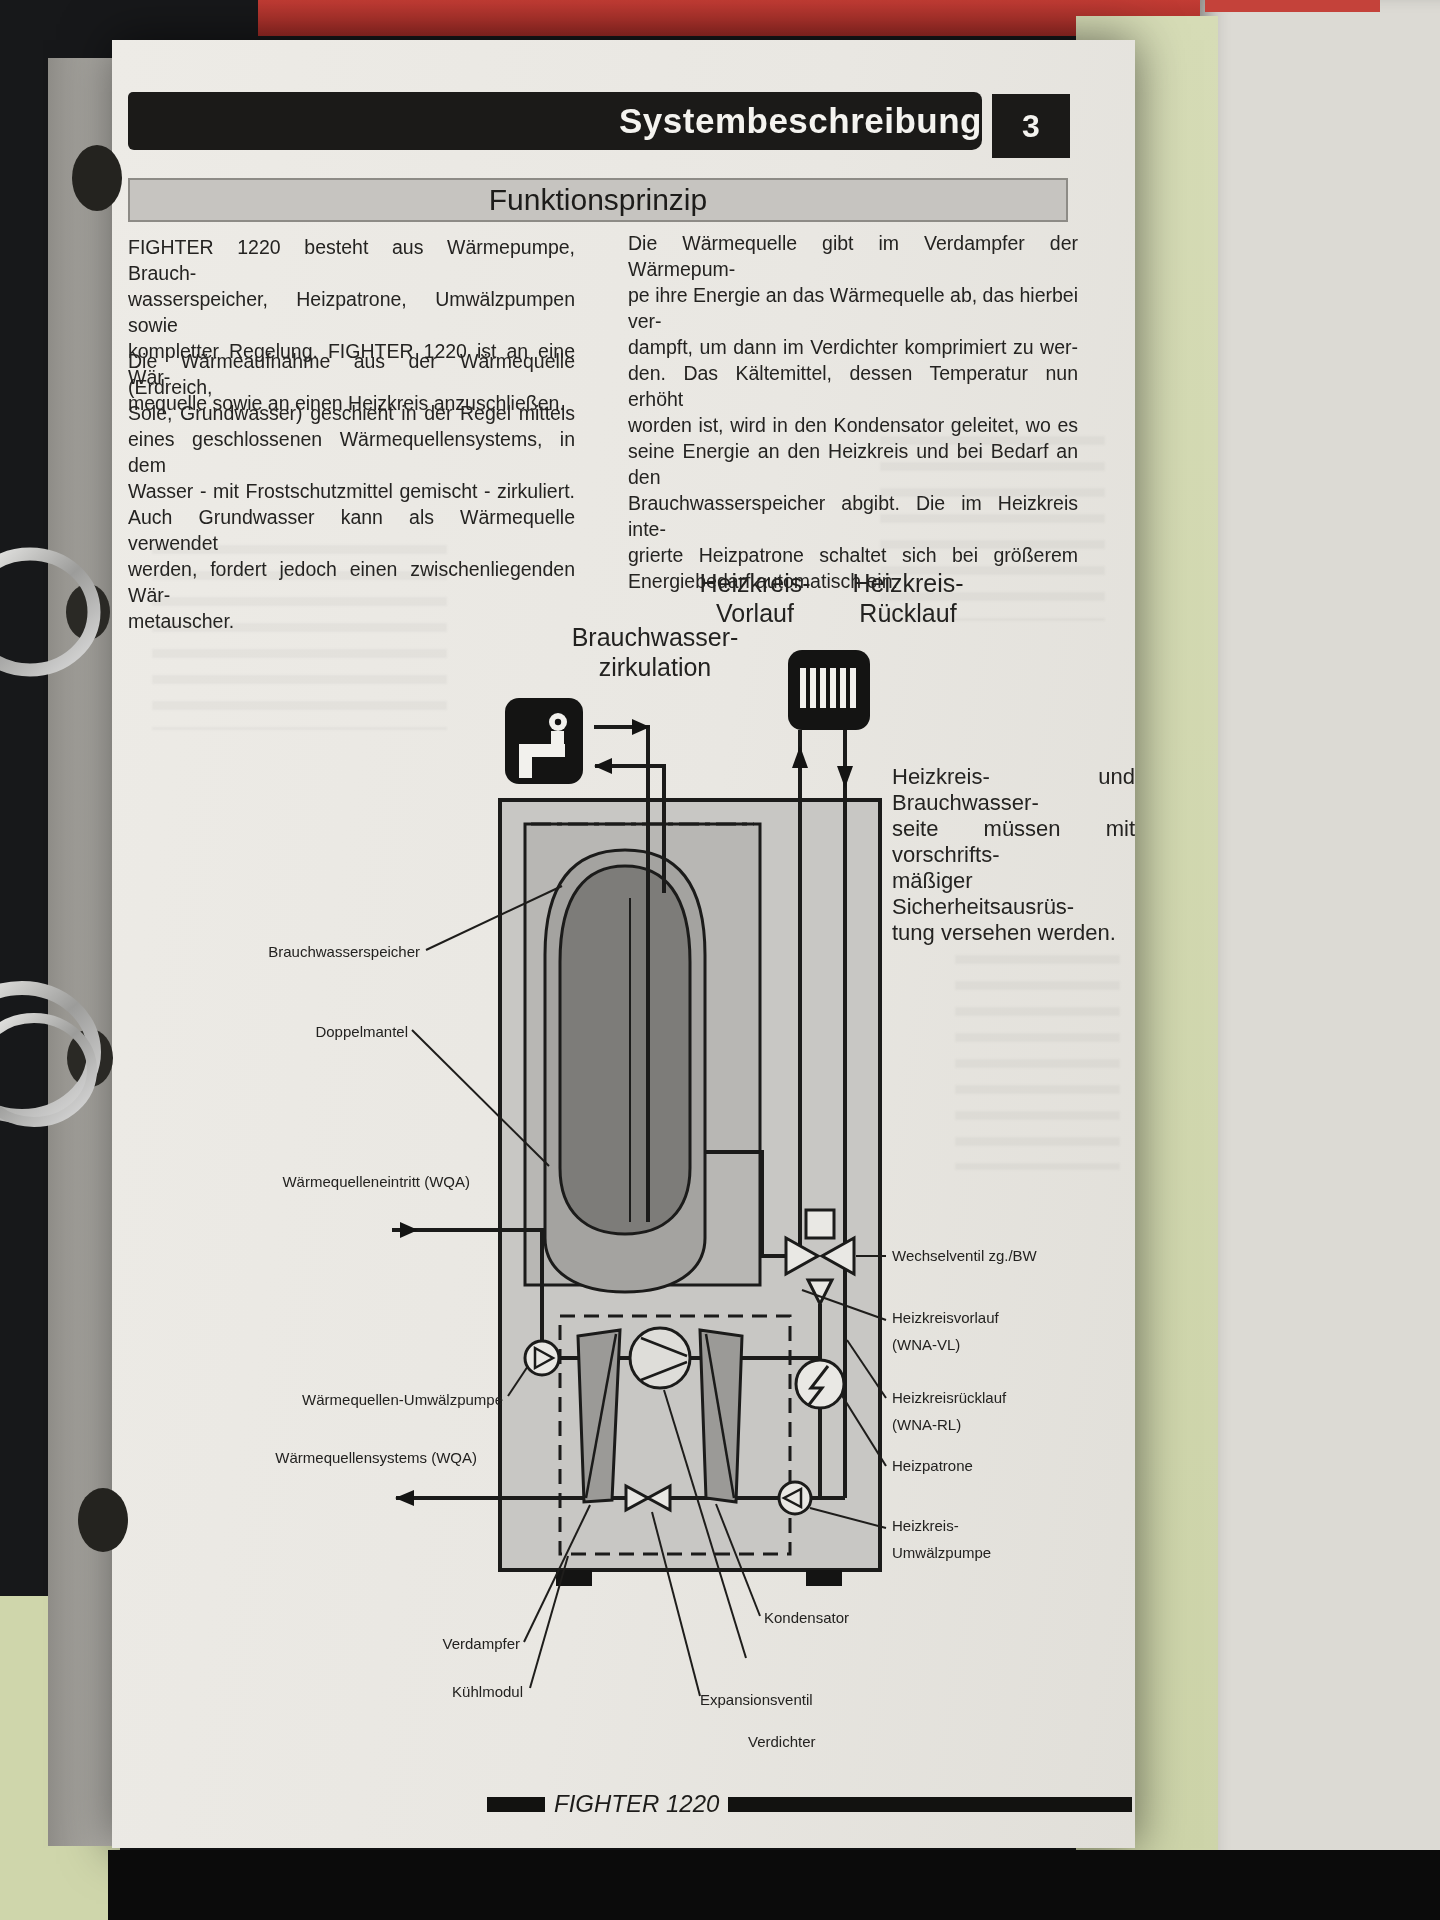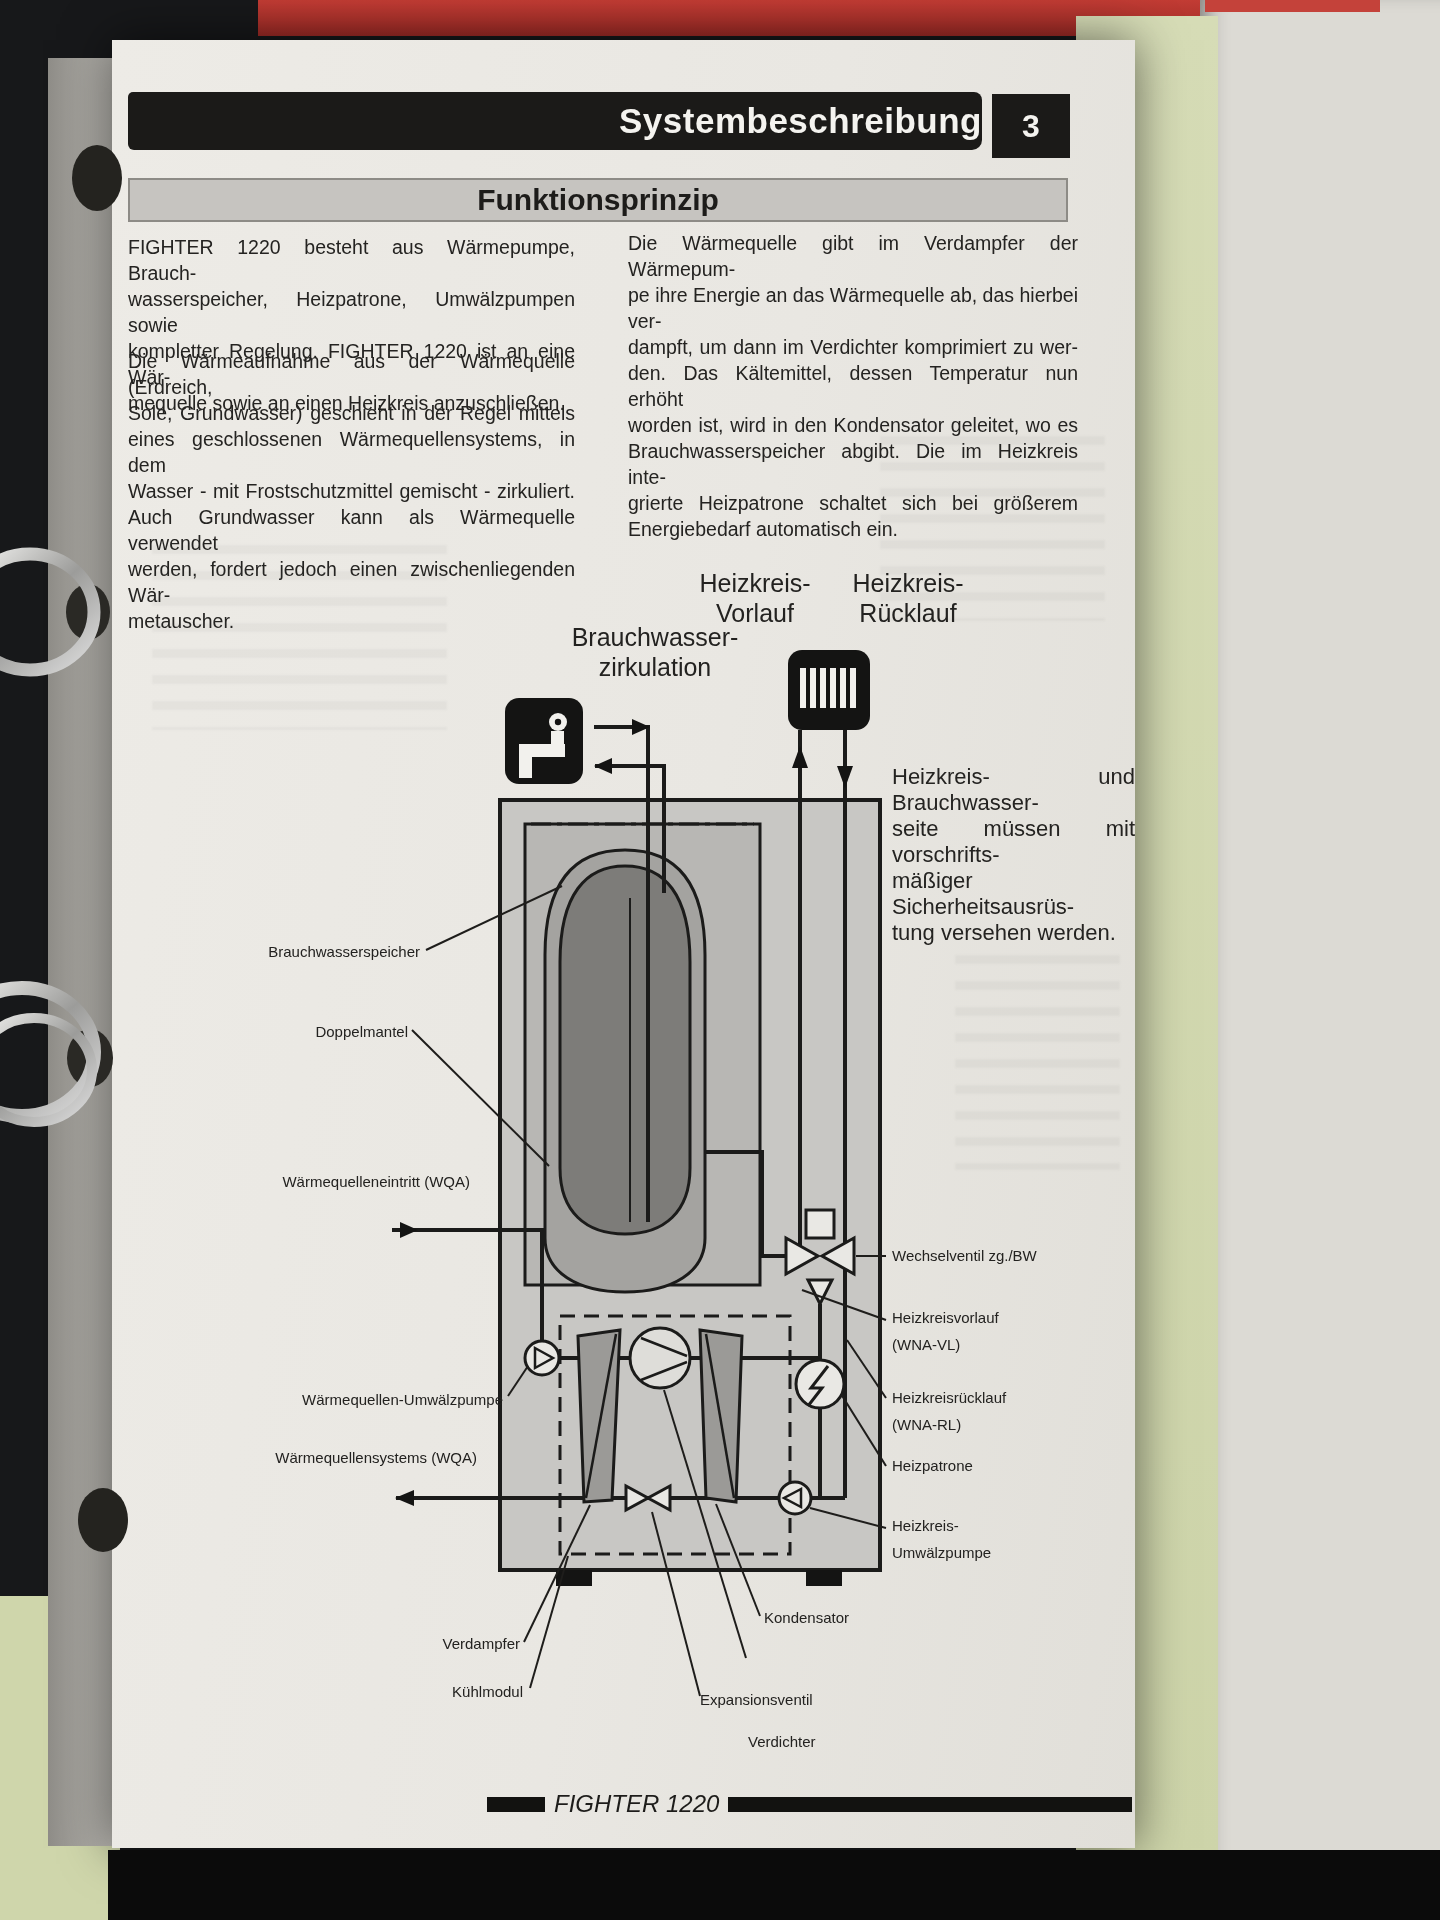--- a/index.html
+++ b/index.html
@@ -13,21 +13,21 @@
   .green-sheet{left:1076px;top:16px;width:142px;height:1840px;background:linear-gradient(#d6dcb6,#cdd4a9);}
   .green-corner{left:0;top:1596px;width:120px;height:324px;background:#cfd6ab;}
   .page-margin{left:48px;top:58px;width:66px;height:1788px;background:linear-gradient(90deg,#8f8d88,#b9b7b1);}
   .page{left:112px;top:40px;width:1023px;height:1808px;background:linear-gradient(100deg,#edebe6 0%,#e9e7e2 55%,#e1dfd9 100%);box-shadow:0 0 46px rgba(0,0,0,.55);}
   .bottom-bar{left:108px;top:1850px;width:1332px;height:70px;background:#0b0b0b;}
   
   .hdr-bar{left:128px;top:92px;width:854px;height:58px;background:#1b1a18;border-radius:5px 8px 10px 6px;display:flex;align-items:center;justify-content:flex-end;}
   .hdr-title{color:#f4f3ef;font-size:35px;font-weight:bold;letter-spacing:.5px;}
   .pg-box{left:992px;top:94px;width:78px;height:64px;background:#1b1a18;display:flex;align-items:center;justify-content:center;color:#f4f3ef;font-size:32px;font-weight:bold;}
   .sub-bar{left:128px;top:178px;width:940px;height:44px;background:#c6c4c0;border:2px solid #8d8b86;box-sizing:border-box;display:flex;align-items:center;justify-content:center;}
-  .sub-title{font-size:30px;font-weight:bold;color:#1d1c1a;}
+  .sub-title{font-size:30px;font-weight:normal;color:#1d1c1a;}
   .col{position:absolute;font-size:19.5px;line-height:26px;color:#242321;}
   .tl{text-align:justify;text-align-last:justify;}
   .tl.last{text-align-last:left;}
   .note{position:absolute;left:892px;top:764px;width:243px;font-size:22px;line-height:26px;color:#242321;}
   .lbl{position:absolute;font-size:15px;line-height:27px;color:#232220;white-space:nowrap;}
   .lbl.ctr{transform:translateX(-50%);text-align:center;font-size:25px;line-height:30px;}
   .lbl.ra{text-align:right;}
   .ghost{position:absolute;opacity:.35;background:repeating-linear-gradient(rgba(90,90,88,.16) 0 9px,transparent 9px 26px);filter:blur(1px);}
   .footer{position:absolute;left:487px;top:1793px;height:22px;display:flex;align-items:center;gap:9px;}
   .fbar{height:15px;background:#121210;}
@@ -88,20 +88,21 @@
     <div class="tl">Auch Grundwasser kann als Wärmequelle verwendet</div>
     <div class="tl">werden, fordert jedoch einen zwischenliegenden Wär-</div>
     <div class="tl last">metauscher.</div>
   </div>
   <div class="col" style="left:628px;top:230px;width:450px;">
     <div class="tl">Die Wärmequelle gibt im Verdampfer der Wärmepum-</div>
     <div class="tl">pe ihre Energie an das Wärmequelle ab, das hierbei ver-</div>
     <div class="tl">dampft, um dann im Verdichter komprimiert zu wer-</div>
     <div class="tl">den. Das Kältemittel, dessen Temperatur nun erhöht</div>
     <div class="tl">worden ist, wird in den Kondensator geleitet, wo es</div>
+    <div class="tl">seine Energie an den Heizkreis und bei Bedarf an den</div>
     <div class="tl">Brauchwasserspeicher abgibt. Die im Heizkreis inte-</div>
     <div class="tl">grierte Heizpatrone schaltet sich bei größerem</div>
     <div class="tl last">Energiebedarf automatisch ein.</div>
   </div>
 
   <div class="ghost" style="left:880px;top:436px;width:225px;height:185px;"></div>
   <div class="ghost" style="left:152px;top:545px;width:295px;height:185px;"></div>
   <div class="ghost" style="left:955px;top:955px;width:165px;height:215px;"></div>
 
   <svg class="abs" style="left:0;top:0" width="1440" height="1920" viewBox="0 0 1440 1920">

